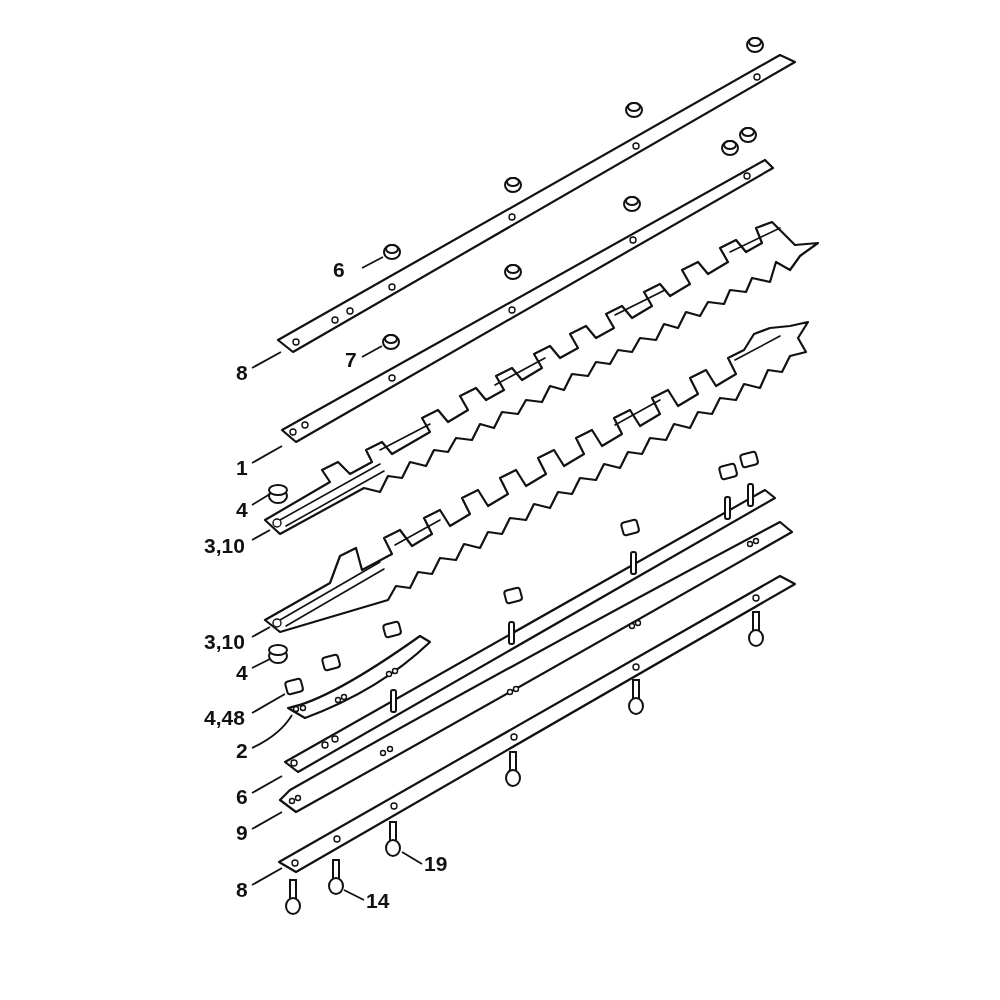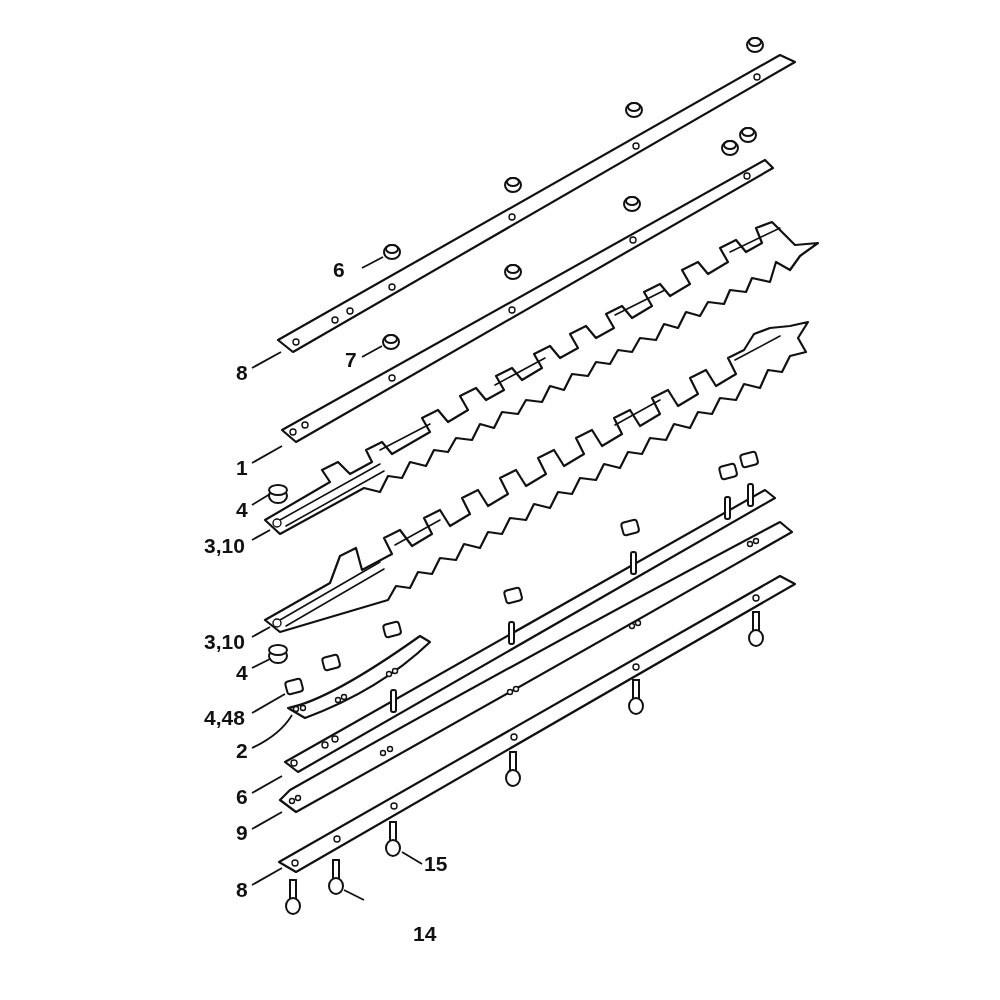--- a/index.html
+++ b/index.html
@@ -218,14 +218,14 @@
 <div class="label" style="left:236px;top:457px;">1</div>
 <div class="label" style="left:236px;top:499px;">4</div>
 <div class="label" style="left:204px;top:535px;">3,10</div>
 <div class="label" style="left:204px;top:631px;">3,10</div>
 <div class="label" style="left:236px;top:662px;">4</div>
 <div class="label" style="left:204px;top:707px;">4,48</div>
 <div class="label" style="left:236px;top:740px;">2</div>
 <div class="label" style="left:236px;top:786px;">6</div>
 <div class="label" style="left:236px;top:822px;">9</div>
 <div class="label" style="left:236px;top:879px;">8</div>
-<div class="label" style="left:424px;top:853px;">15</div>
-<div class="label" style="left:366px;top:923px;margin-left:47px;">14</div>
+<div class="label" style="left:424px;top:853px;">19</div>
+<div class="label" style="left:366px;top:890px;">14</div>
 
 </body></html>

